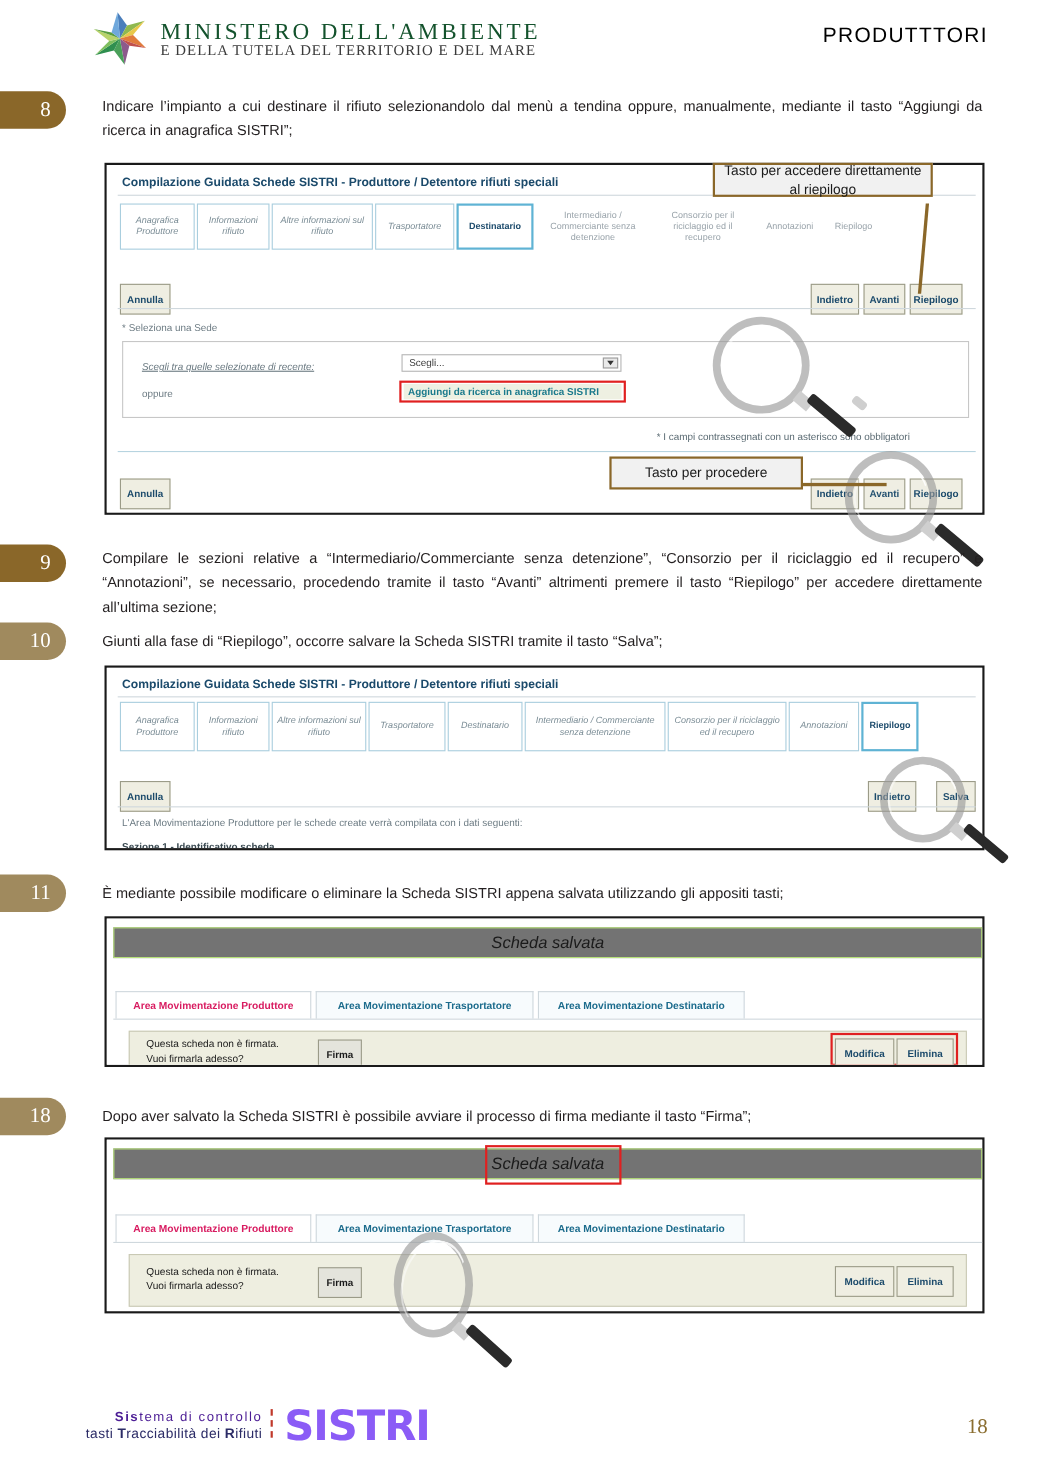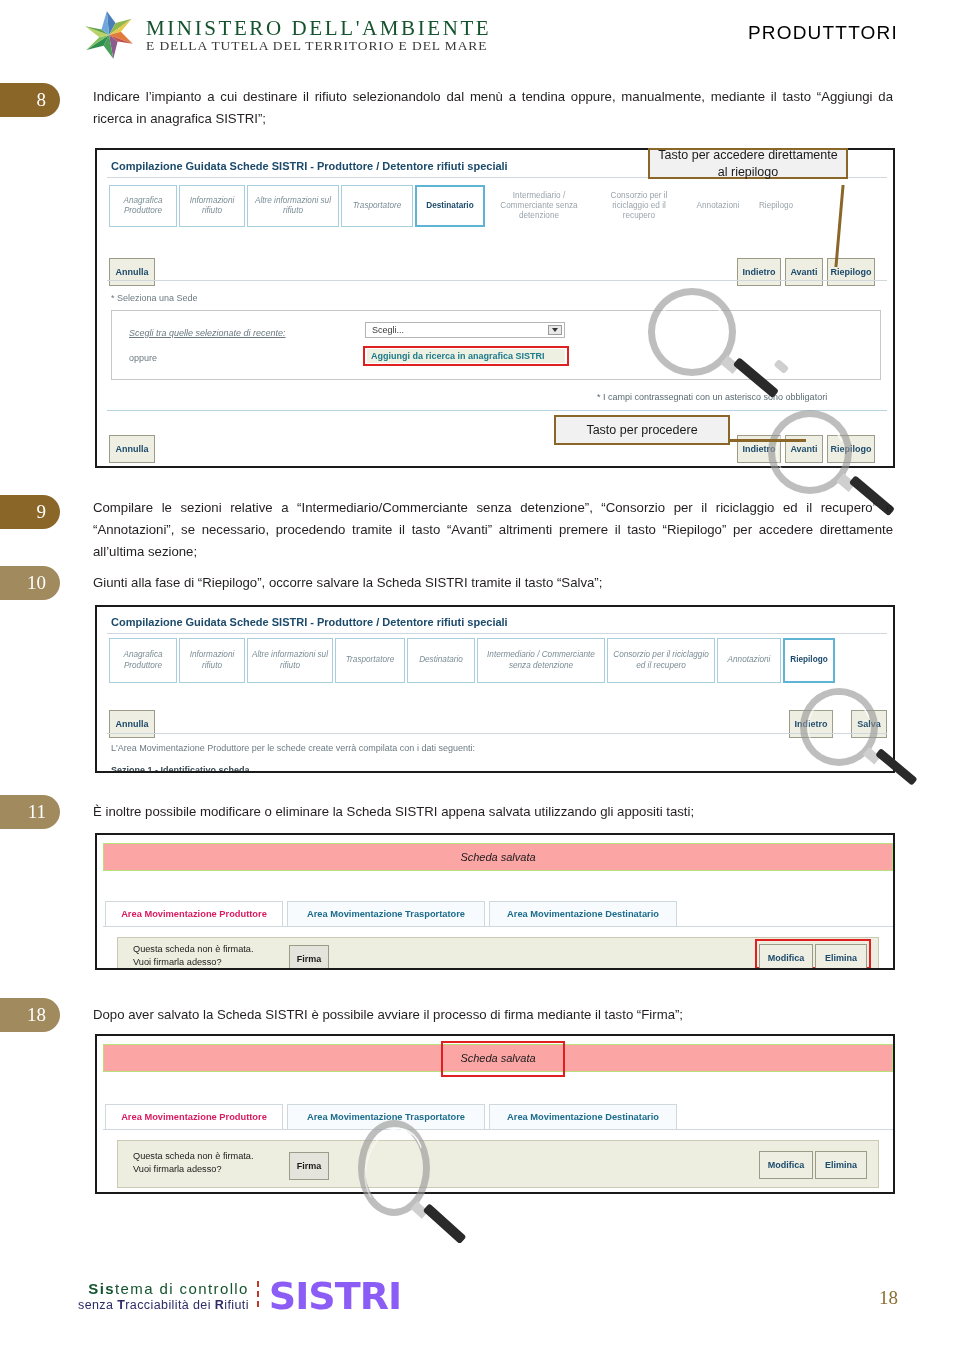--- a/index.html
+++ b/index.html
@@ -135,42 +135,42 @@
     border-right:1px solid transparent; border-bottom:1px solid transparent;
   }
   .mag-handle {
     position:absolute; background:#2a2a2a;
     border-radius:3px; transform-origin:0 50%;
   }
   .mag-collar { position:absolute; background:#cfcfcf; transform-origin:0 50%; }
 
   
   .green-banner {
-    position:absolute; background:#fca5a5; border:1px solid #b6e079;
+    position:absolute; background:#737373; border:1px solid #b6e079;
     display:flex; align-items:center; justify-content:center;
-    font-size:11px; color:#1a1a1a; font-style:italic;
+    font-size:15px; color:#1a1a1a; font-style:italic;
   }
   .areatab {
     position:absolute; border:1px solid #cfd8dd; border-bottom:none;
     background:#f7fbfd; display:flex; align-items:center; justify-content:center;
     font-size:9.3px; font-weight:bold; color:#1b6b8c; padding:0 6px; white-space:nowrap;
   }
   .areatab.sel { color:#d81b60; background:#ffffff; }
   .firmabar {
     position:absolute; background:#eeeee0; border:1px solid #c9c9b4;
   }
   .firmatext {
     position:absolute; font-size:9.2px; color:#1a1a1a; line-height:1.4;
   }
 
   
   #footer { position:absolute; left:0; bottom:0; width:960px; height:90px; }
   #footer-logo { position:absolute; left:78px; top:18px; display:flex; align-items:center; }
   #fl-text { line-height:1.2; text-align:right; }
-  #fl-l1 { font-size:15px; letter-spacing:1.4px; color:#14532d; white-space:nowrap; }
+  #fl-l1 { font-size:12px; letter-spacing:1.4px; color:#4c1d95; white-space:nowrap; }
   #fl-l2 { font-size:12.5px; letter-spacing:0.4px; color:#2b2b66; white-space:nowrap; }
   #fl-l1 b, #fl-l2 b { font-weight:bold; }
   #fl-sep { width:8px; height:34px; margin:0 6px; position:relative; }
   #fl-sep i { position:absolute; width:2px; height:6px; background:#c0392b; left:2px; display:block; }
   #fl-big {
     font-family:"DejaVu Sans", sans-serif; font-weight:bold;
     font-size:38px; letter-spacing:-1px; color:#8b5cf6; line-height:1;
   }
   #page-num {
     position:absolute; right:62px; top:28px;
@@ -357,21 +357,21 @@
 <div class="mag" style="left:800px; top:688px; width:150px; height:100px;">
   <div class="mag-ring" style="left:0; top:0; width:78px; height:78px;"></div>
   <div class="mag-gloss" style="left:7px; top:7px; width:64px; height:64px; transform:rotate(18deg);"></div>
   <div class="mag-collar" style="left:66px; top:58px; width:15px; height:10px; transform:rotate(40deg);"></div>
   <div class="mag-handle" style="left:78px; top:59px; width:48px; height:9px; transform:rotate(40deg);"></div>
 </div>
 
 <div class="step-badge pale" style="top:795px;">
   <span>11</span>
 </div>
-<div class="step-text" style="left:93px; top:801px; width:800px;">È inoltre possibile modificare o eliminare la Scheda SISTRI appena salvata utilizzando gli appositi tasti;</div>
+<div class="step-text" style="left:93px; top:801px; width:800px;">È mediante possibile modificare o eliminare la Scheda SISTRI appena salvata utilizzando gli appositi tasti;</div>
 
 <div class="shot" style="left:95px; top:833px; width:800px; height:137px;">
   <div class="shot-inner">
     <div class="green-banner" style="left:6px; top:8px; width:790px; height:28px;">Scheda salvata</div>
 
     <div class="areatab sel" style="left:8px; top:66px; width:178px; height:25px;">Area Movimentazione Produttore</div>
     <div class="areatab" style="left:190px; top:66px; width:198px; height:25px;">Area Movimentazione Trasportatore</div>
     <div class="areatab" style="left:392px; top:66px; width:188px; height:25px;">Area Movimentazione Destinatario</div>
     <div class="hrule" style="left:6px; top:91px; width:790px; background:#cfd8dd;"></div>
 
@@ -419,21 +419,21 @@
   <div class="mag-ring" style="left:0; top:-38px; width:72px; height:96px; border-radius:50%;"></div>
   <div class="mag-gloss" style="left:7px; top:-31px; width:58px; height:82px; transform:rotate(14deg);"></div>
   <div class="mag-collar" style="left:56px; top:42px; width:15px; height:10px; transform:rotate(42deg);"></div>
   <div class="mag-handle" style="left:68px; top:44px; width:50px; height:10px; transform:rotate(42deg);"></div>
 </div>
 
 <div id="footer">
   <div id="footer-logo">
     <div id="fl-text">
       <div id="fl-l1"><b>Sis</b><span>tema di controllo</span></div>
-      <div id="fl-l2"><span>senza </span><b>T</b><span>racciabilità dei </span><b>R</b><span>ifiuti</span></div>
+      <div id="fl-l2"><span>tasti </span><b>T</b><span>racciabilità dei </span><b>R</b><span>ifiuti</span></div>
     </div>
     <div id="fl-sep">
       <i style="top:2px;"></i>
         <i style="top:12px;"></i>
         <i style="top:22px;"></i>
     </div>
     <div id="fl-big">SISTRI</div>
   </div>
   <div id="page-num">18</div>
 </div>

